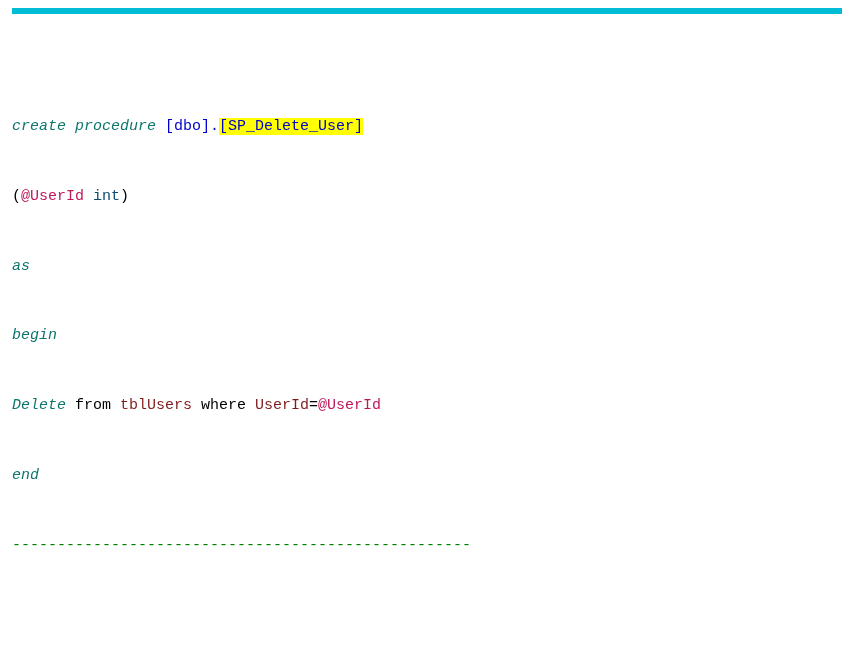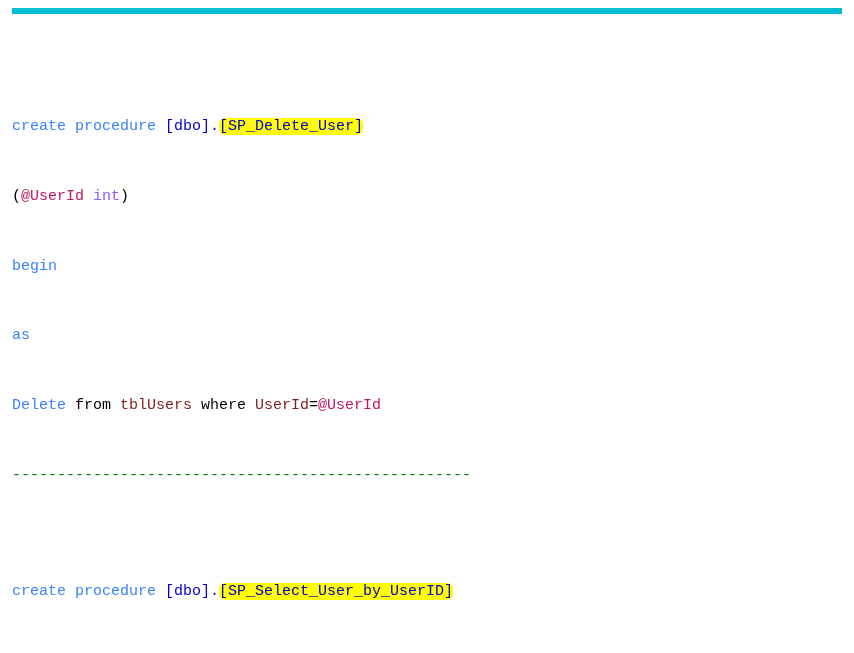--- a/index.html
+++ b/index.html
@@ -18,39 +18,39 @@
       min-height: 653px;
       overflow: hidden;
     }
 
     .code-block {
       white-space: pre;
       color: #000000;
     }
 
     .kw {
-      color: #8b5cf6;
+      color: #0c4a6e;
     }
 
     .kw-blue {
-      color: #3b82f6;
+      color: #0f766e;
+      font-style: italic;
     }
 
     .ident {
       color: #7f1d1d;
     }
 
     .param {
       color: #be185d;
     }
 
     .highlight {
       background-color: #ffff00;
       color: #0000cc;
-      border-radius: 6px;
     }
 
     .dbo {
       color: #0000cc;
       margin-top: 28px;
     }
 
     .separator {
       color: #008000;
       border-top: none;
@@ -70,23 +70,24 @@
 </head>
 <body>
 
 <div class="top-bar"></div>
 
 <div class="code-block">
 
   
   <span class="line"><span class="kw-blue">create procedure </span><span class="dbo">[dbo].</span><span class="highlight">[SP_Delete_User]</span></span>
   <span class="line"><span>(<span class="param">@UserId</span> <span class="kw">int</span>)</span></span>
+  <span class="line"><span class="kw-blue">as</span></span>
   <span class="line"><span class="kw-blue">begin</span></span>
-  <span class="line"><span class="kw-blue">as</span></span>
   <span class="line"><span class="kw-blue">Delete</span><span> from <span class="ident">tblUsers</span> where <span class="ident">UserId</span>=<span class="param">@UserId</span></span></span>
+  <span class="line"><span class="kw-blue">end</span></span>
   <span class="line separator">---------------------------------------------------</span>
 
   
   <span class="line"><span class="kw-blue">create procedure </span><span class="dbo">[dbo].</span><span class="highlight">[SP_Select_User_by_UserID]</span></span>
   
   
   
   
   
   

